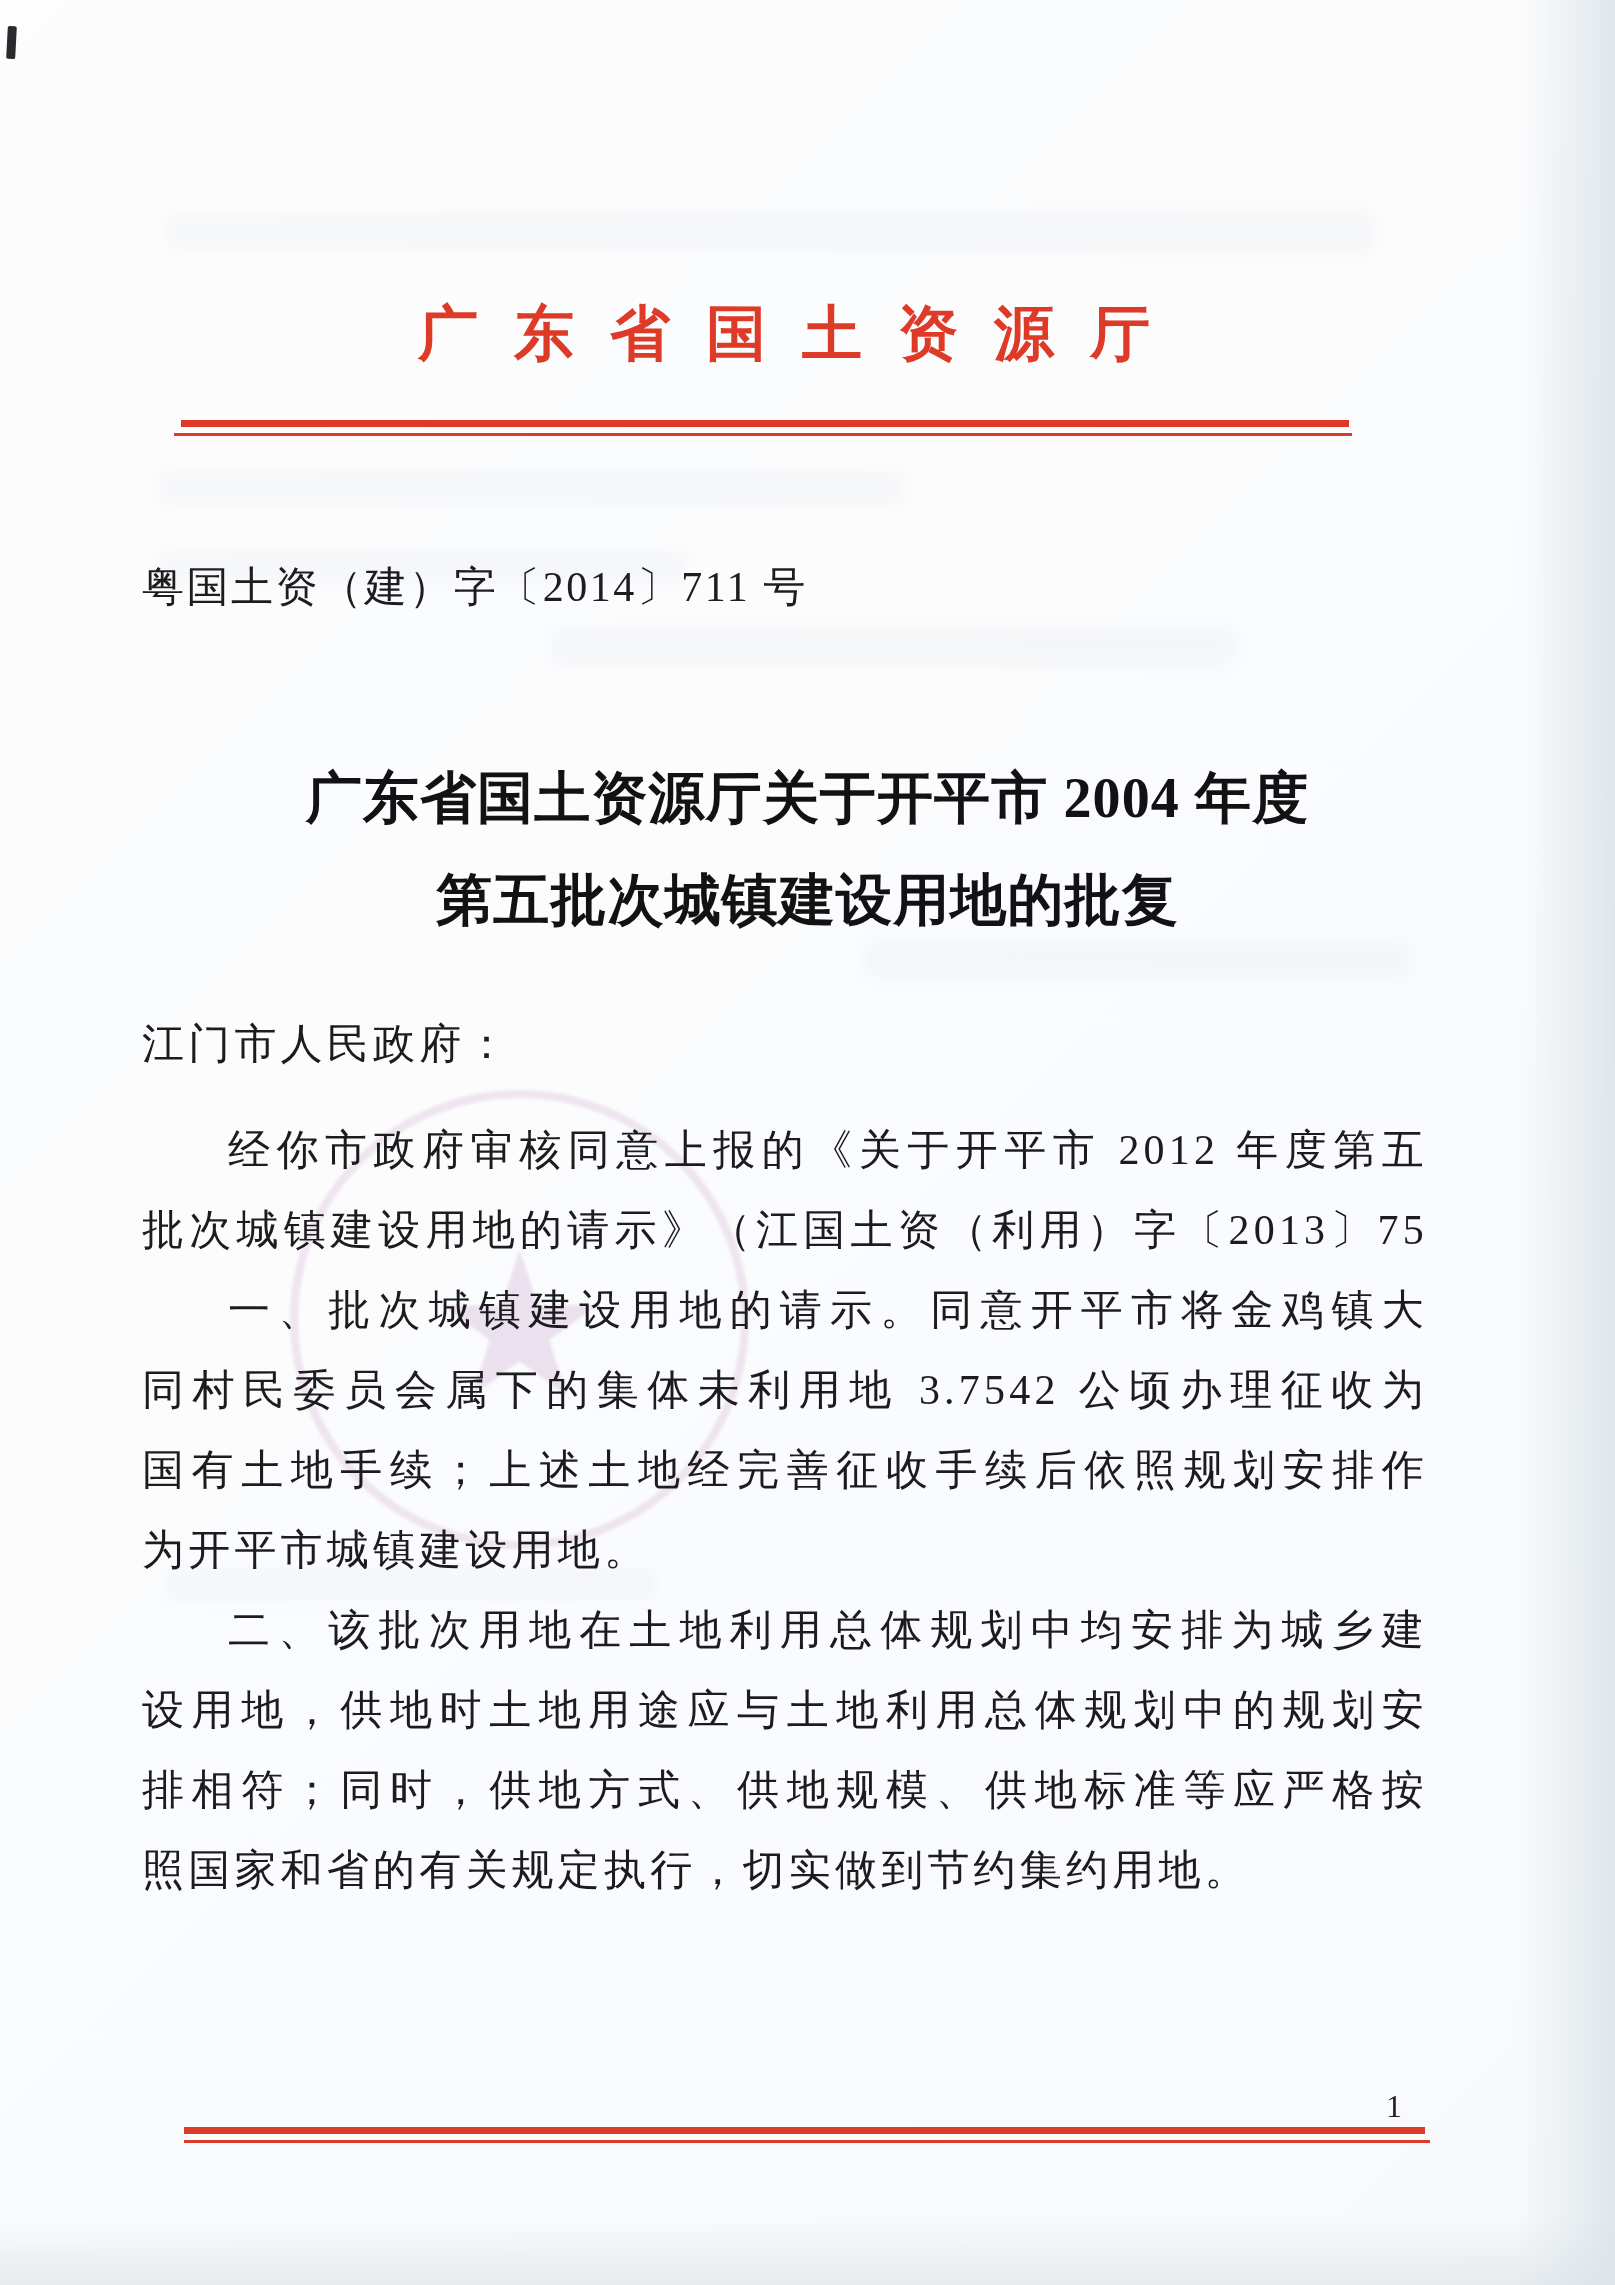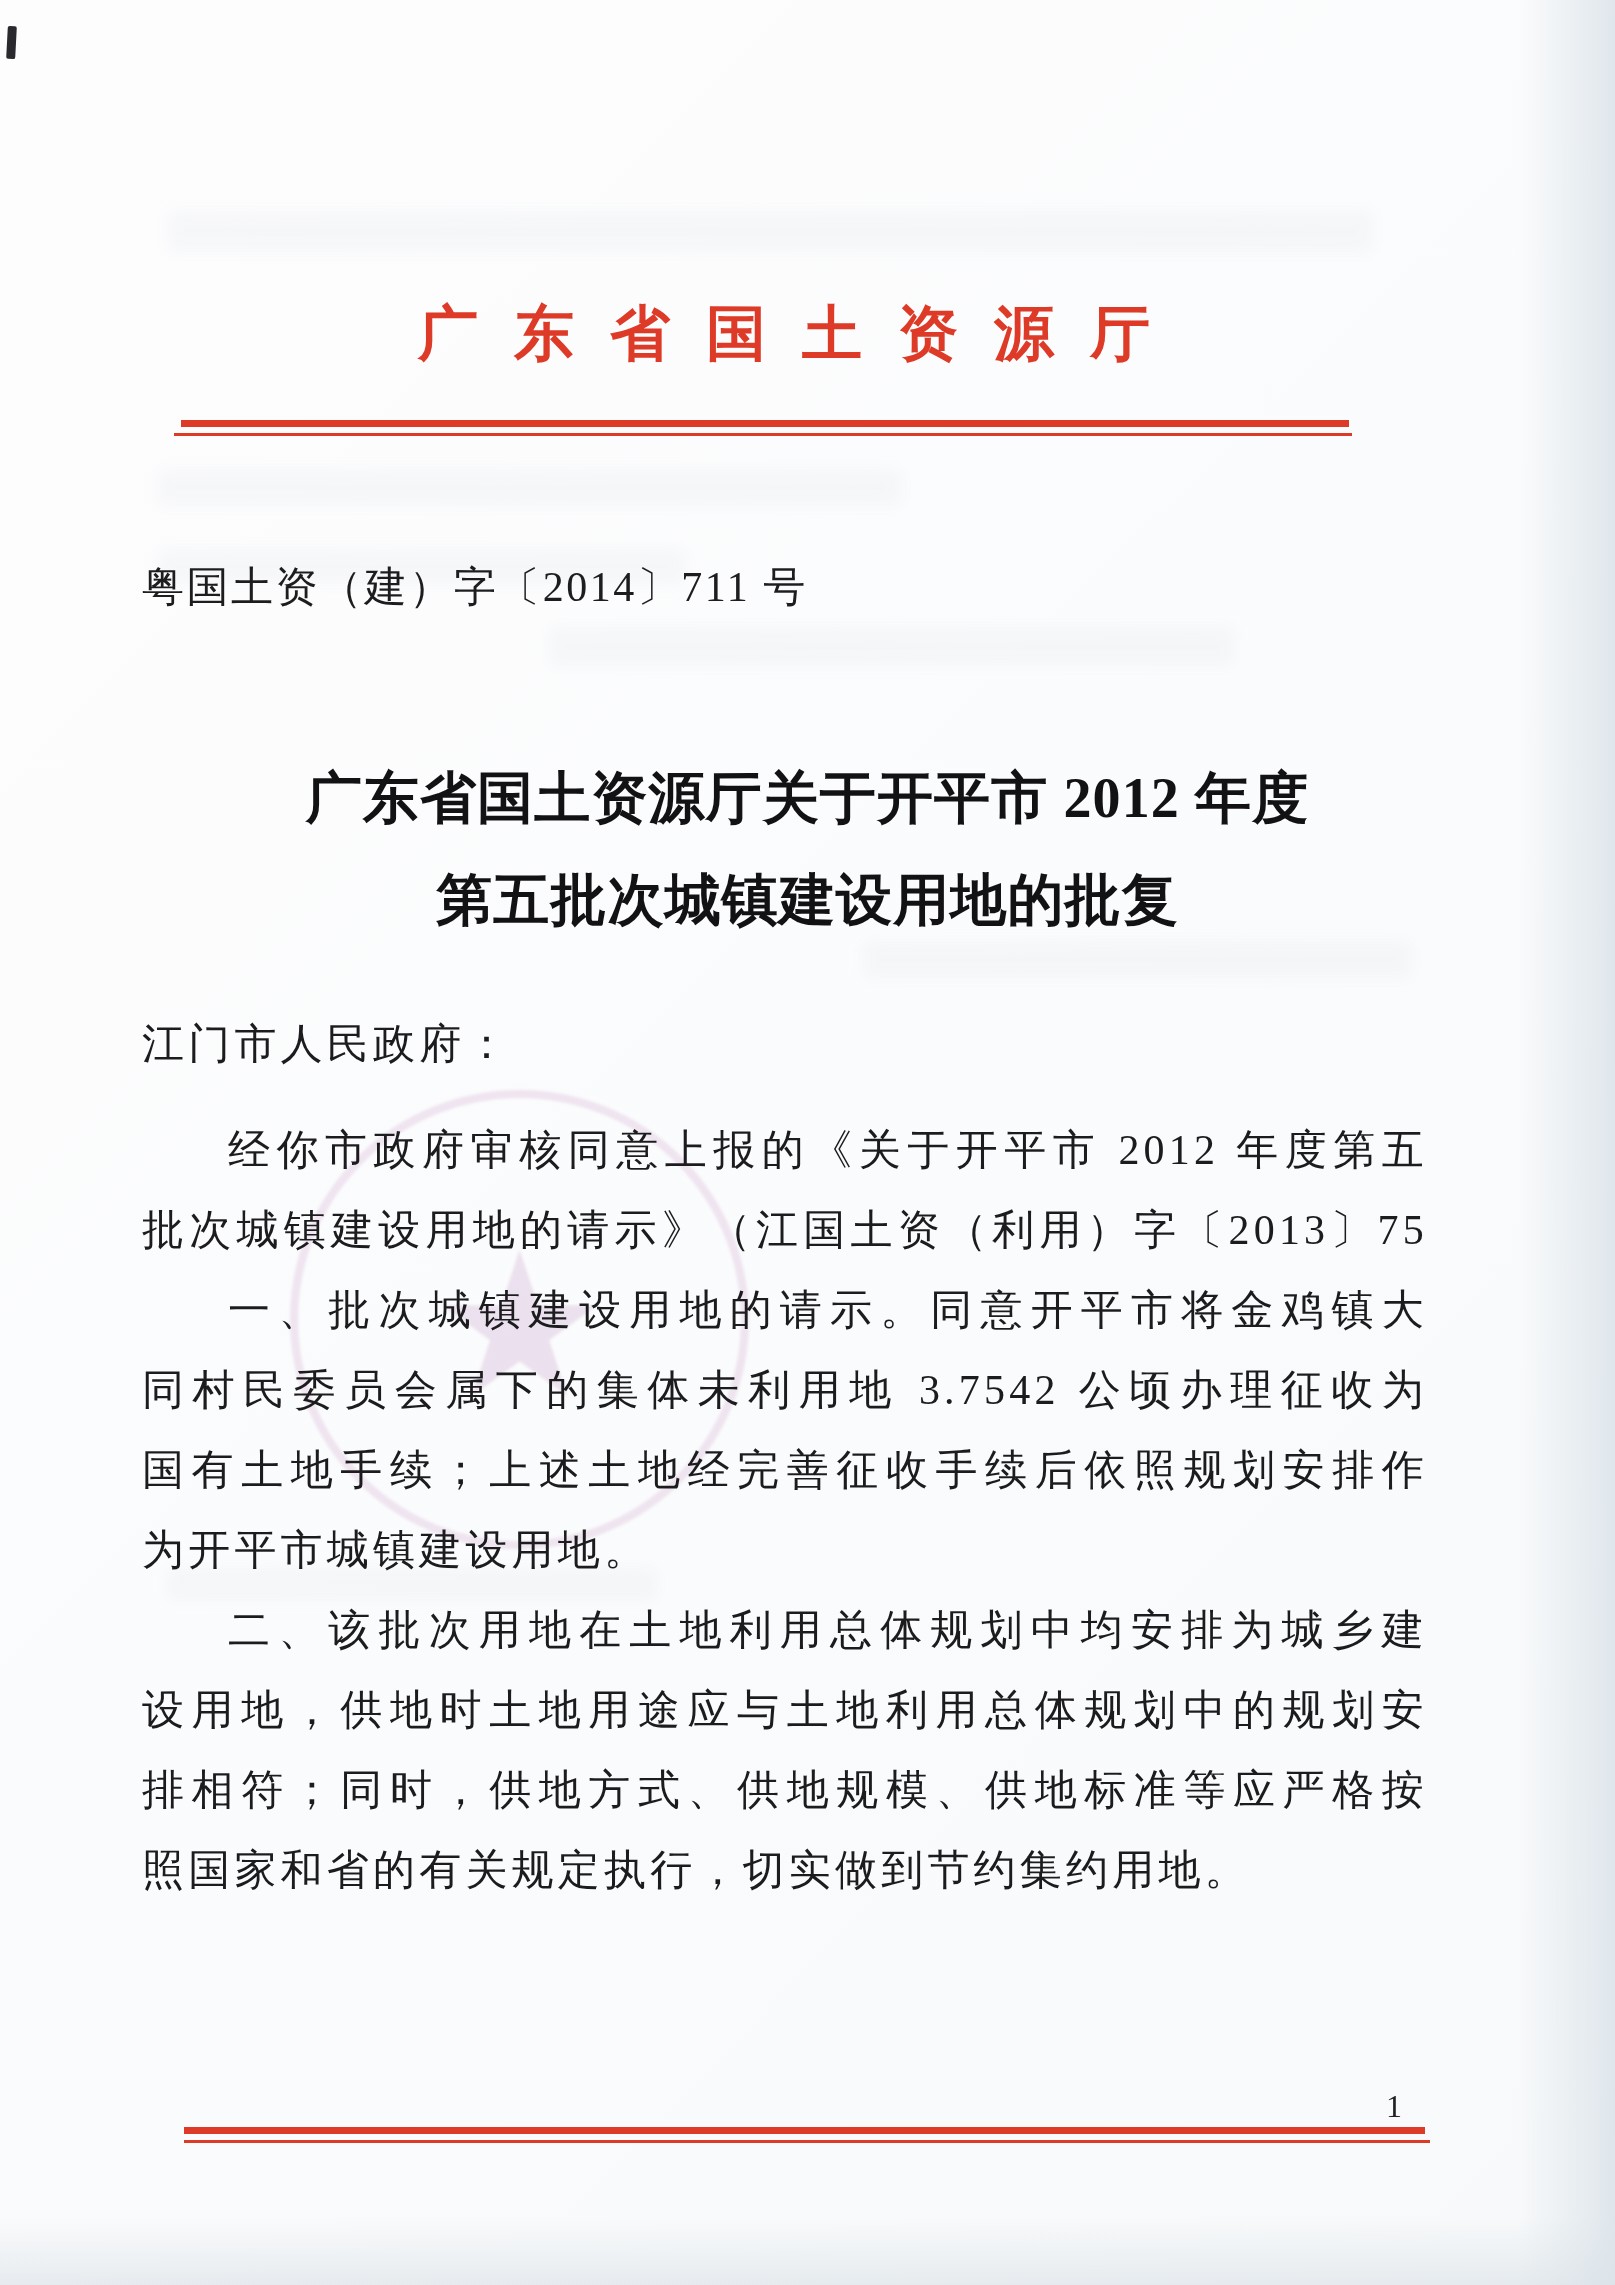--- a/index.html
+++ b/index.html
@@ -126,21 +126,21 @@
   <h1 class="agency-header">
     <span class="inner">广东省国土资源厅</span>
   </h1>
 
   <div class="rule-thick hdr-rule-thick"></div>
   <div class="rule-thin hdr-rule-thin"></div>
 
   <div class="doc-number">粤国土资（建）字〔2014〕711 号</div>
 
   <div class="doc-title">
-    <div>广东省国土资源厅关于开平市 2012 年度</div>
+    <div>广东省国土资源厅关于开平市 2004 年度</div>
     <div>第五批次城镇建设用地的批复</div>
   </div>
 
   <div class="body-text">
     <div class="bline endl addressee">江门市人民政府：</div>
 
     <div class="bline jfy indent">经你市政府审核同意上报的《关于开平市 2012 年度第五</div>
     <div class="bline jfy">批次城镇建设用地的请示》（江国土资（利用）字〔2013〕75</div>
 
     <div class="bline jfy indent">一、批次城镇建设用地的请示。同意开平市将金鸡镇大</div>

